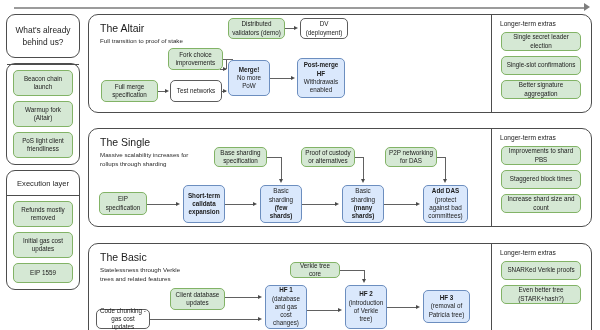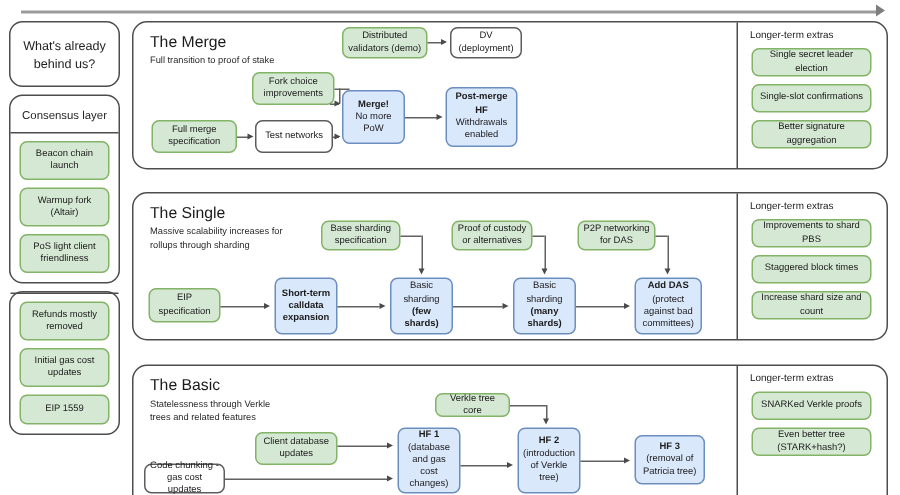--- a/index.html
+++ b/index.html
@@ -71,42 +71,42 @@
   <div class="timeline"></div>
   <div class="timeline-head"></div>
 
   <div class="leftcol">
 
     <div class="lpanel">
       <div class="lhead big">What's already behind us?</div>
     </div>
 
     <div class="lpanel">
-      <div class="lhead">Consensus layer</div>
       <div class="ldiv"></div>
       <div class="lbody">
         <div class="node lnode">Beacon chain launch</div>
         <div class="node lnode">Warmup fork (Altair)</div>
         <div class="node lnode">PoS light client friendliness</div>
       </div>
     </div>
 
     <div class="lpanel">
+      <div class="lhead">Execution layer</div>
       <div class="ldiv"></div>
       <div class="lbody">
         <div class="node lnode">Refunds mostly removed</div>
         <div class="node lnode">Initial gas cost updates</div>
         <div class="node lnode short">EIP 1559</div>
       </div>
     </div>
 
   </div>
 
   <div class="section" style="left:88px;top:14px;width:504px;height:99px;"></div>
-  <div class="sec-title" style="left:100px;top:22px;">The Merge</div>
+  <div class="sec-title" style="left:100px;top:22px;">The Altair</div>
   <div class="sec-sub" style="left:100px;top:37px;">Full transition to proof of stake</div>
   <div class="vdiv" style="left:491px;top:15px;height:97px;"></div>
   <div class="extras-title" style="left:500px;top:20px;">Longer-term extras</div>
   <div class="extras" style="left:501px;top:32px;">
     <div class="node">Single secret leader election</div>
     <div class="node">Single-slot confirmations</div>
     <div class="node">Better signature aggregation</div>
   </div>
 
   <div class="node abs" style="left:101px;top:80px;width:57px;height:22px;">Full merge specification</div>

